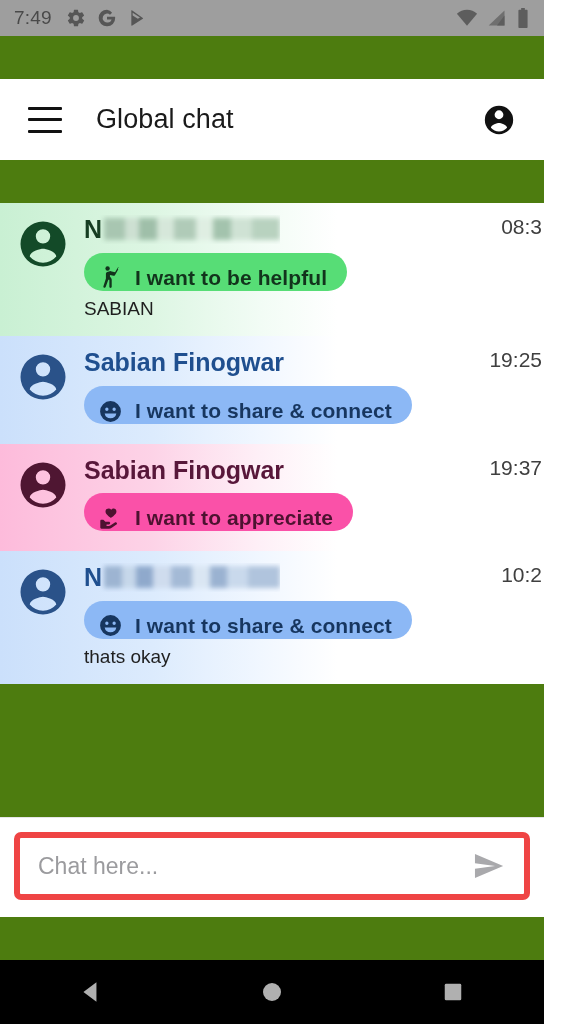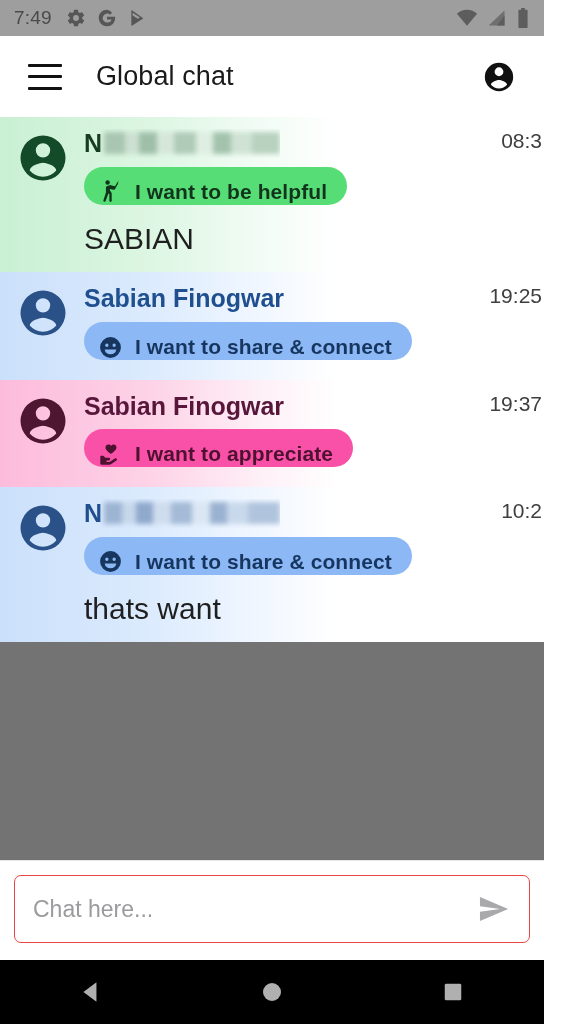--- a/index.html
+++ b/index.html
@@ -2,21 +2,21 @@
 <html><head>
 <meta charset="utf-8">
 <style>
   * { margin:0; padding:0; box-sizing:border-box; }
   html, body {
     width:576px; height:1024px;
     font-family:"Liberation Sans", sans-serif;
     background:#ffffff;
     overflow:hidden;
   }
-  .phone { width:544px; height:1024px; position:relative; display:flex; flex-direction:column; background:#737373; }
+  .phone { width:544px; height:1024px; position:relative; display:flex; flex-direction:column; background:#4d7c0f;gap:43px; }
 
   
   .statusbar {
     height:36px; background:#9e9e9e; color:#565656;
     display:flex; align-items:center; padding:0 14px; flex:0 0 36px;
   }
   .sb-time { font-size:19px; font-weight:400; color:#4a4a4a; letter-spacing:.2px; }
   .sb-left-icons { display:flex; align-items:center; gap:11px; margin-left:14px; }
   .sb-spacer { flex:1; }
   .sb-right-icons { display:flex; align-items:center; gap:9px; }
@@ -69,36 +69,36 @@
     display:inline-flex; align-items:center; gap:12px;
     height:38px; padding:12px 20px 0 14px;
     border-radius:19px; margin-top:9px;
     font-size:21px; font-weight:700; letter-spacing:.1px;
     white-space:nowrap;
   }
   .badge .badge-icon { width:25px; height:25px; display:block; flex:0 0 25px; }
   .badge .badge-icon svg { display:block; }
 
   .msg-text {
-    margin-top:13px; font-size:30px; line-height:1.17;
+    margin-top:4px; font-size:19px; line-height:1.17;
     color:#1f1f1f; word-wrap:break-word;
   }
 
   
   .c-green .msg-name { color:#163d22; }
   .c-green .badge { background:#57dd76; color:#12331c; }
   .c-blue  .msg-name { color:#1f4f8f; }
   .c-blue  .badge { background:#8cb8f5; color:#17365f; }
   .c-pink  .msg-name { color:#58173a; }
   .c-pink  .badge { background:#fa51a8; color:#4d1230; }
 
   
   .composer { flex:0 0 100px; background:#fff; padding:14px 14px 16px; border-top:1px solid #e6e6e8; }
   .composer-box {
-    height:68px; border:1px solid #ef4444; border-radius:7px;
+    height:68px; border:6px solid #ef4444; border-radius:7px;
     display:flex; align-items:center; padding:0 18px;
   }
   .composer-input {
     flex:1; border:none; outline:none; background:transparent;
     font-family:"Liberation Sans", sans-serif; font-size:23px; color:#1f1f1f;
   }
   .composer-input::placeholder { color:#9b9b9e; }
   .send-icon { width:34px; height:34px; flex:0 0 34px; margin-left:10px; }
 
   
@@ -257,21 +257,21 @@
           <div class="msg-time">10:2</div>
         </div>
         <div class="badge">
           <span class="badge-icon">
             <svg viewBox="0 0 24 24" fill="#17365f">
                 <path d="M12 2a10 10 0 1 0 0 20 10 10 0 0 0 0-20ZM8.5 8.2a1.6 1.6 0 1 1 0 3.2 1.6 1.6 0 0 1 0-3.2Zm7 0a1.6 1.6 0 1 1 0 3.2 1.6 1.6 0 0 1 0-3.2Zm-9.1 5.6h11.2a5.7 5.7 0 0 1-11.2 0Z"></path>
               </svg>
           </span>
           <span>I want to share &amp; connect</span>
         </div>
-        <div class="msg-text">thats want</div>
+        <div class="msg-text">thats okay</div>
       </div>
     </div>
 
   </div>
 
   <div class="composer">
     <div class="composer-box">
       <input class="composer-input" type="text" placeholder="Chat here..." style="">
       <span class="send-icon">
         <svg width="34" height="34" viewBox="0 0 24 24" fill="#a9a9ac">

